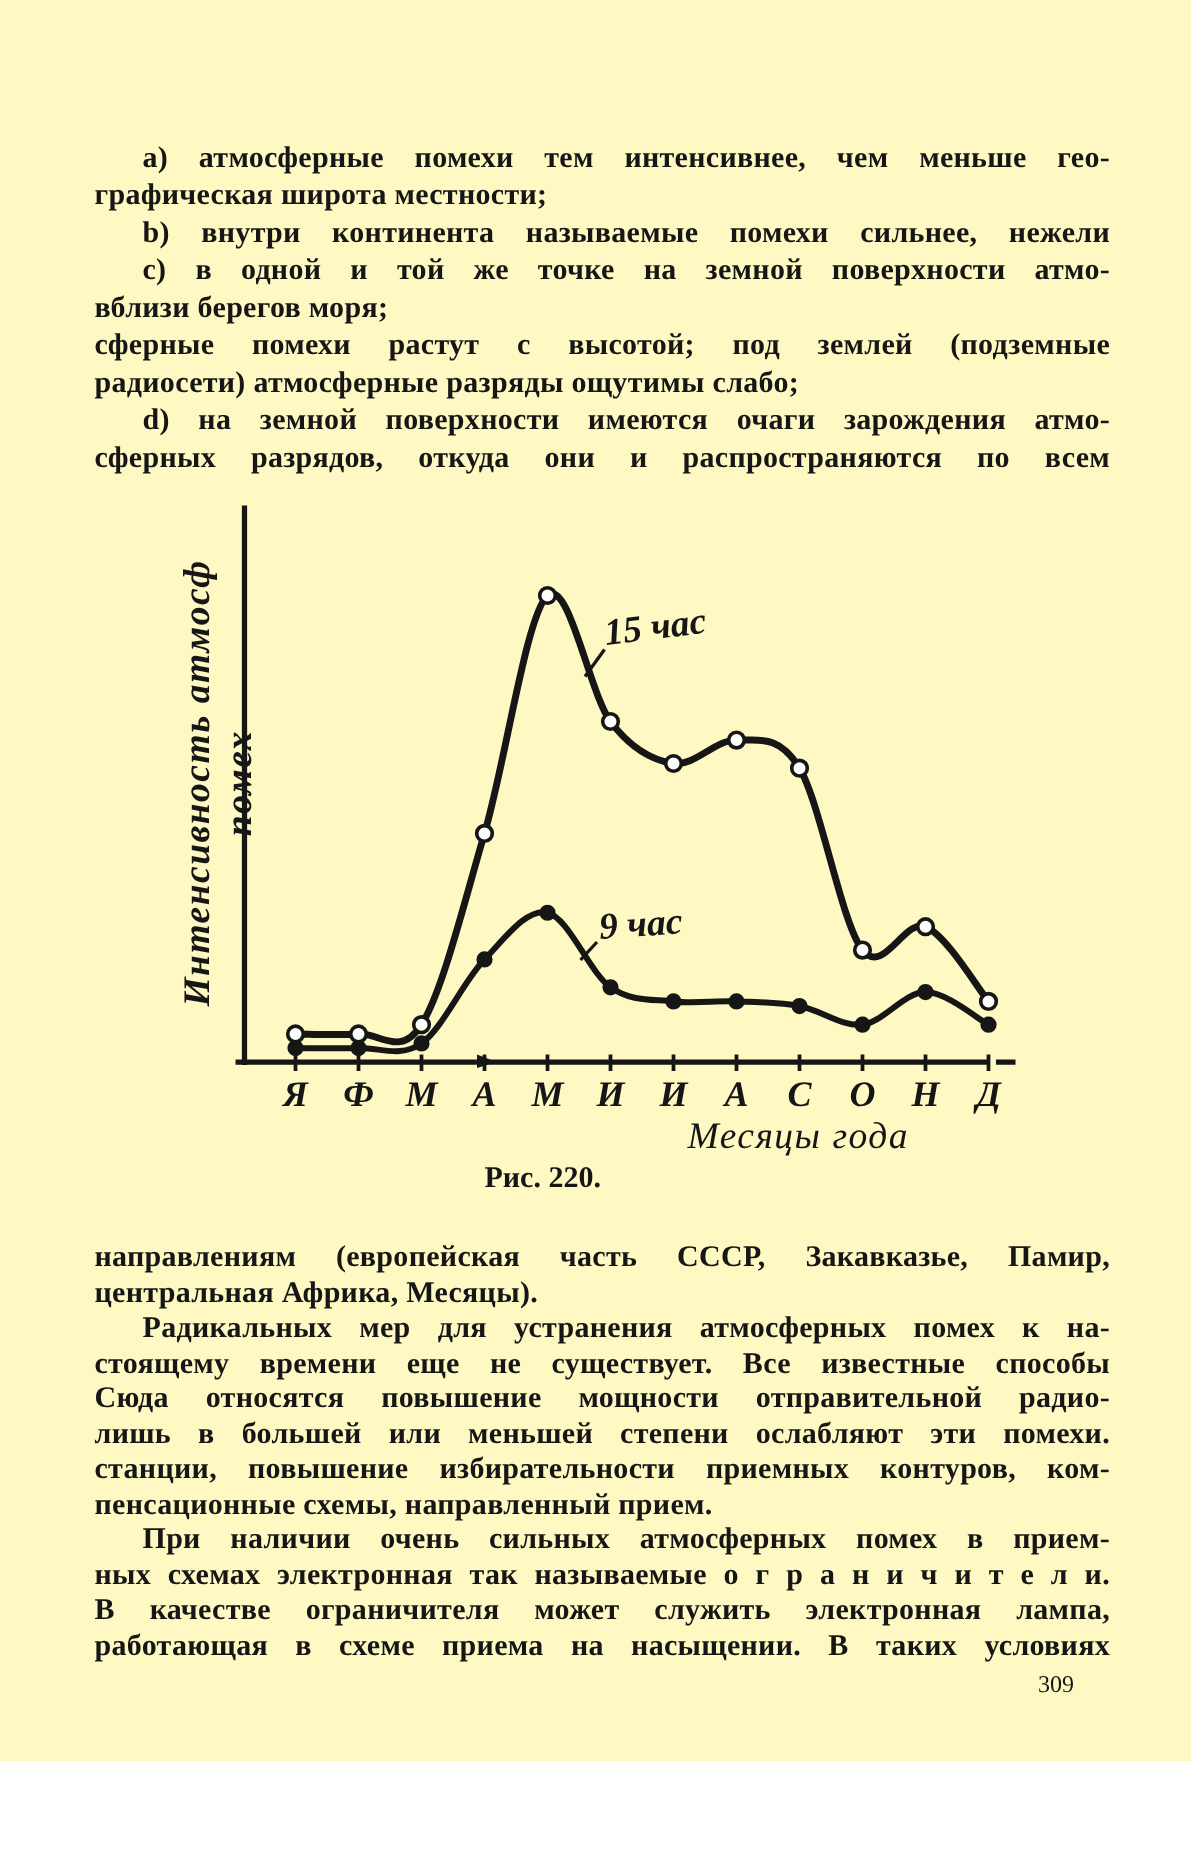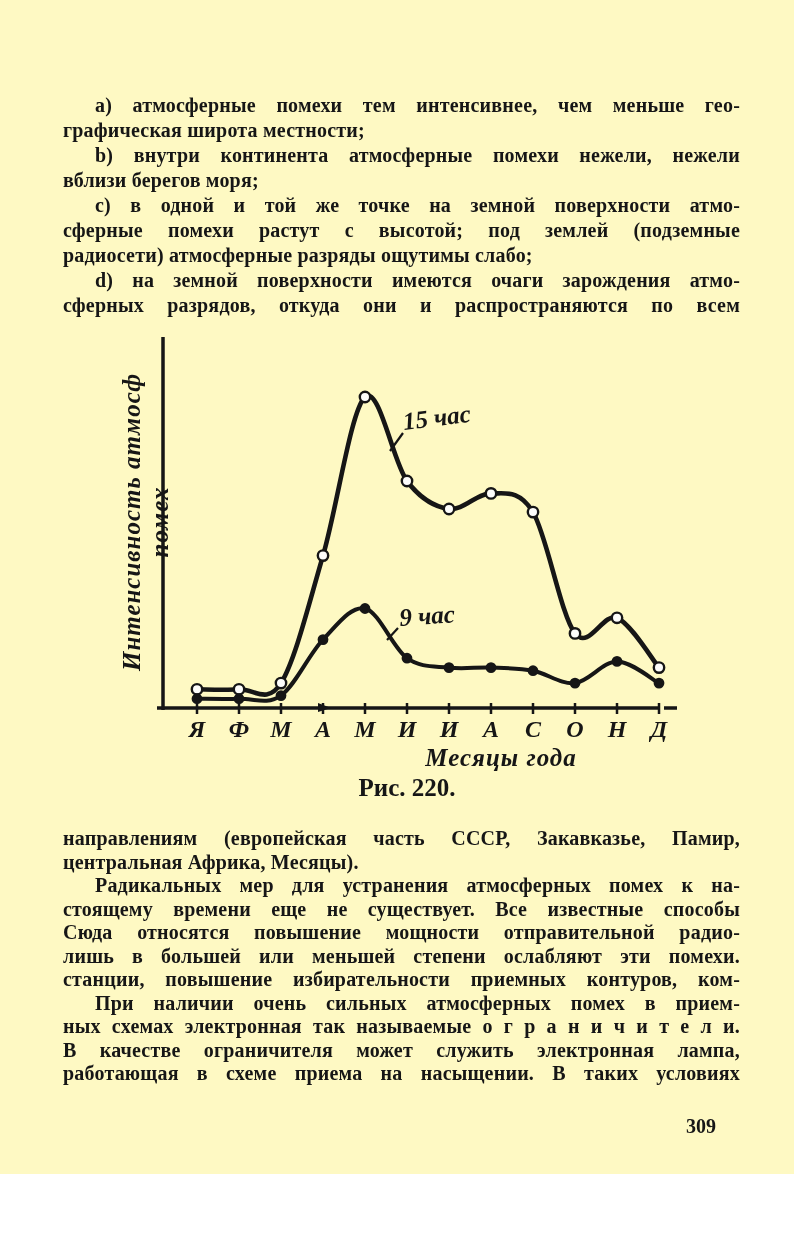--- a/index.html
+++ b/index.html
@@ -48,49 +48,48 @@
     width:372px; height:38px;
     transform:rotate(-90deg);
     transform-origin:0 0;
     text-align:center;
     font-style:italic; font-weight:bold;
     font-size:25px; letter-spacing:1px;
   }
   .x-axis-label {
     position:absolute;
     left:396px; top:744px; width:210px;
-    text-align:center;
-    font-style:italic; font-weight:bold;
+    text-align:right;
+    font-style:italic; font-weight:normal;
     font-size:25px; letter-spacing:1px;
   }
   .figure-caption {
     position:absolute;
     left:323px; top:774px; width:168px;
-    text-align:center;
     font-weight:bold;
-    font-size:25px;
+    font-size:20px;
   }
   .page-number {
     position:absolute;
     right:78px; top:1115px;
-    font-weight:bold;
-    font-size:20px;
+    font-weight:normal;
+    font-size:16px;
   }
 </style>
 </head>
 <body>
 
 <div class="page">
 
   <div class="text-block text-block-top">
       <div class="tline indent">а) атмосферные помехи тем интенсивнее, чем меньше гео-</div>
       <div class="tline last">графическая широта местности;</div>
-      <div class="tline indent">b) внутри континента атмосферные помехи нежели, нежели</div>
+      <div class="tline indent">b) внутри континента называемые помехи сильнее, нежели</div>
+      <div class="tline indent">с) в одной и той же точке на земной поверхности атмо-</div>
       <div class="tline last">вблизи берегов моря;</div>
-      <div class="tline indent">с) в одной и той же точке на земной поверхности атмо-</div>
       <div class="tline">сферные помехи растут с высотой; под землей (подземные</div>
       <div class="tline last">радиосети) атмосферные разряды ощутимы слабо;</div>
       <div class="tline indent">d) на земной поверхности имеются очаги зарождения атмо-</div>
       <div class="tline">сферных разрядов, откуда они и распространяются по всем</div>
     </div>
 
   <svg class="chart-svg" viewBox="0 0 794 1244">
       <path d="M 163 337 L 163 710 M 157 708 L 658 708 M 664 708 L 677 708" stroke="#161616" stroke-width="3.5" fill="none"></path>
       <line x1="197" y1="703" x2="197" y2="714" stroke="#161616" stroke-width="2.5"></line>
       <text x="197" y="737" text-anchor="middle" class="month-label">Я</text>
@@ -156,20 +155,21 @@
   <div class="figure-caption">Рис. 220.</div>
 
   <div class="text-block text-block-bottom">
       <div class="tline">направлениям (европейская часть СССР, Закавказье, Памир,</div>
       <div class="tline last">центральная Африка, Месяцы).</div>
       <div class="tline indent">Радикальных мер для устранения атмосферных помех к на-</div>
       <div class="tline">стоящему времени еще не существует. Все известные способы</div>
       <div class="tline">Сюда относятся повышение мощности отправительной радио-</div>
       <div class="tline">лишь в большей или меньшей степени ослабляют эти помехи.</div>
       <div class="tline">станции, повышение избирательности приемных контуров, ком-</div>
+      <div class="tline last">пенсационные схемы, направленный прием.</div>
       <div class="tline indent">При наличии очень сильных атмосферных помех в прием-</div>
       <div class="tline">ных схемах электронная так называемые о г р а н и ч и т е л и.</div>
       <div class="tline">В качестве ограничителя может служить электронная лампа,</div>
       <div class="tline">работающая в схеме приема на насыщении. В таких условиях</div>
     </div>
 
   <div class="page-number">309</div>
 
 </div>
 

